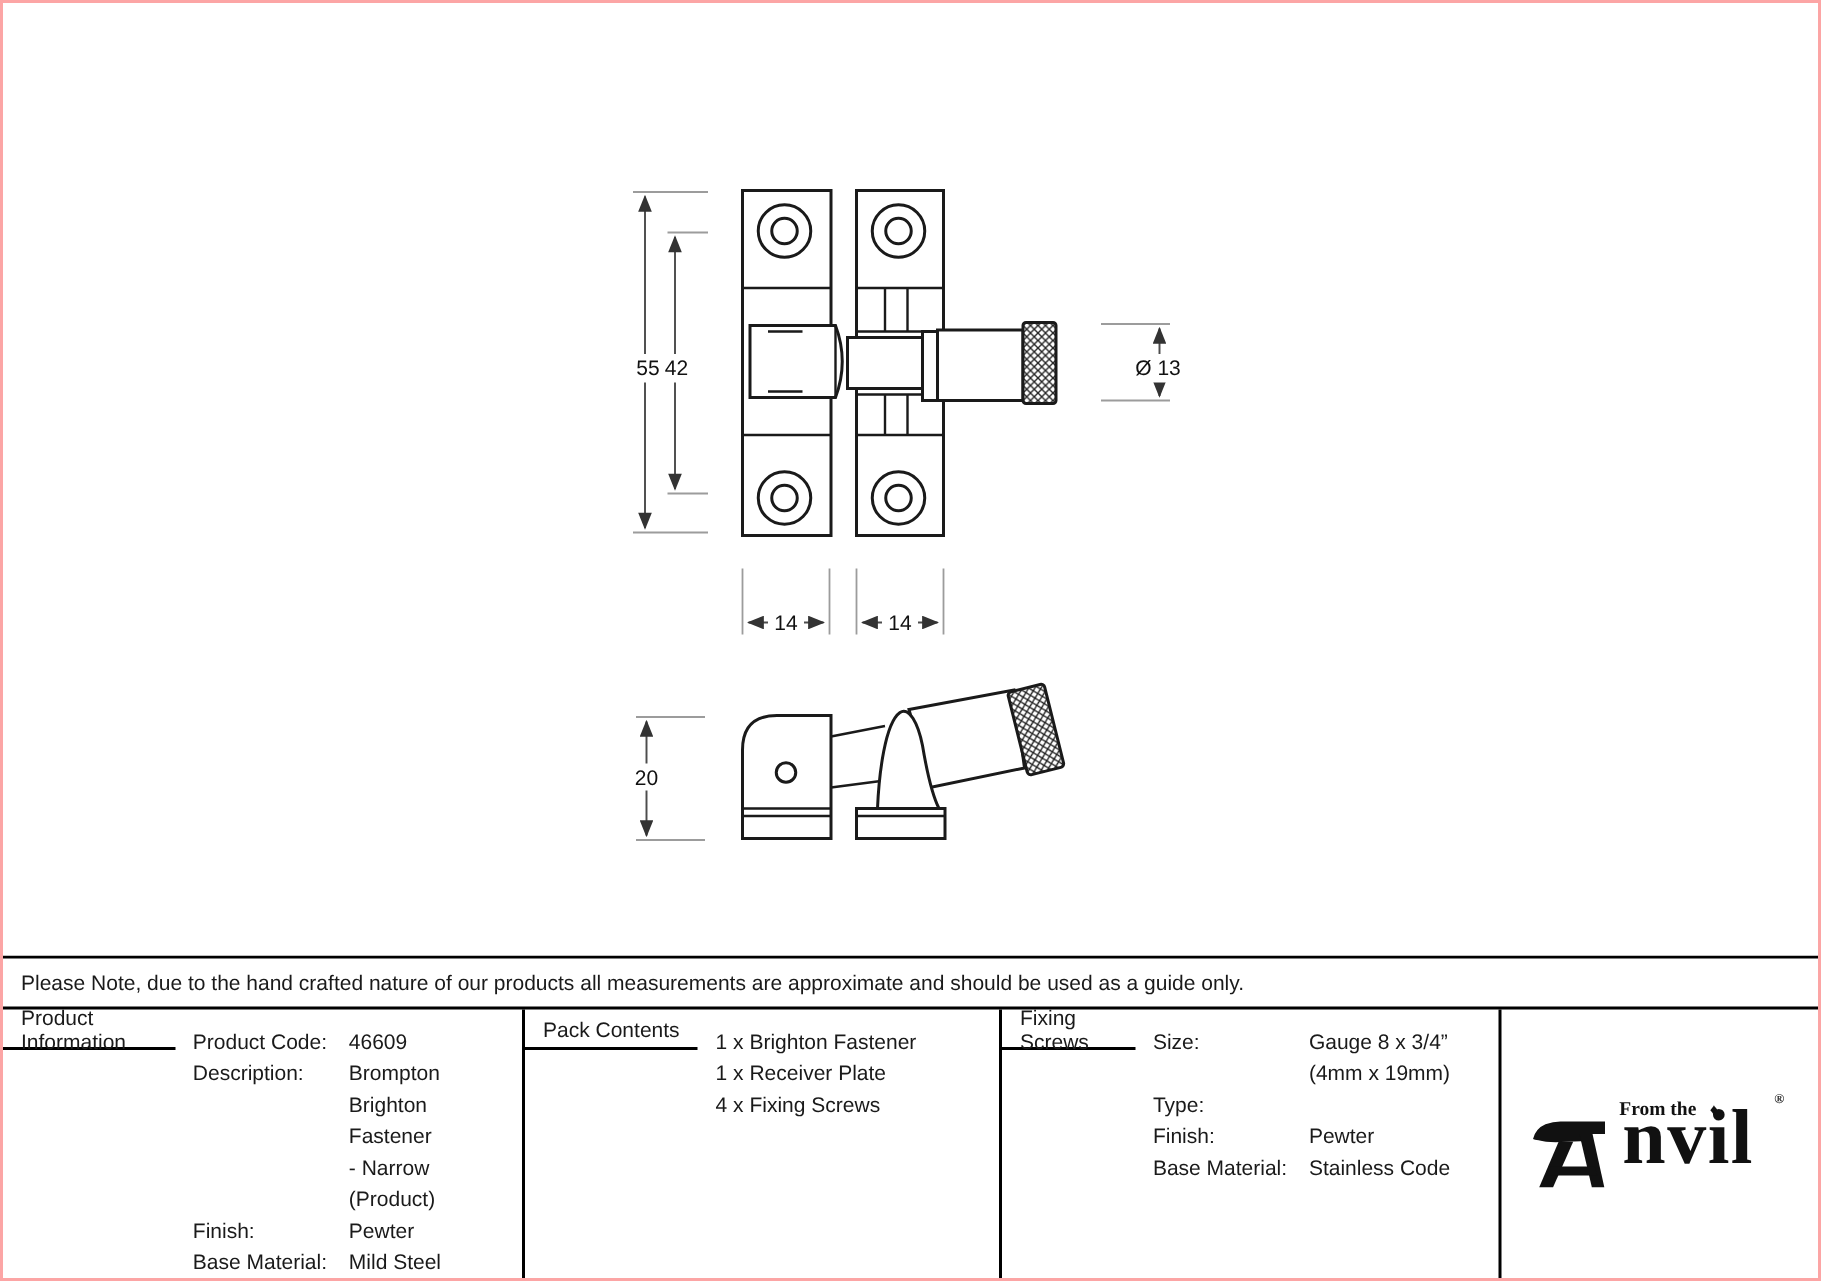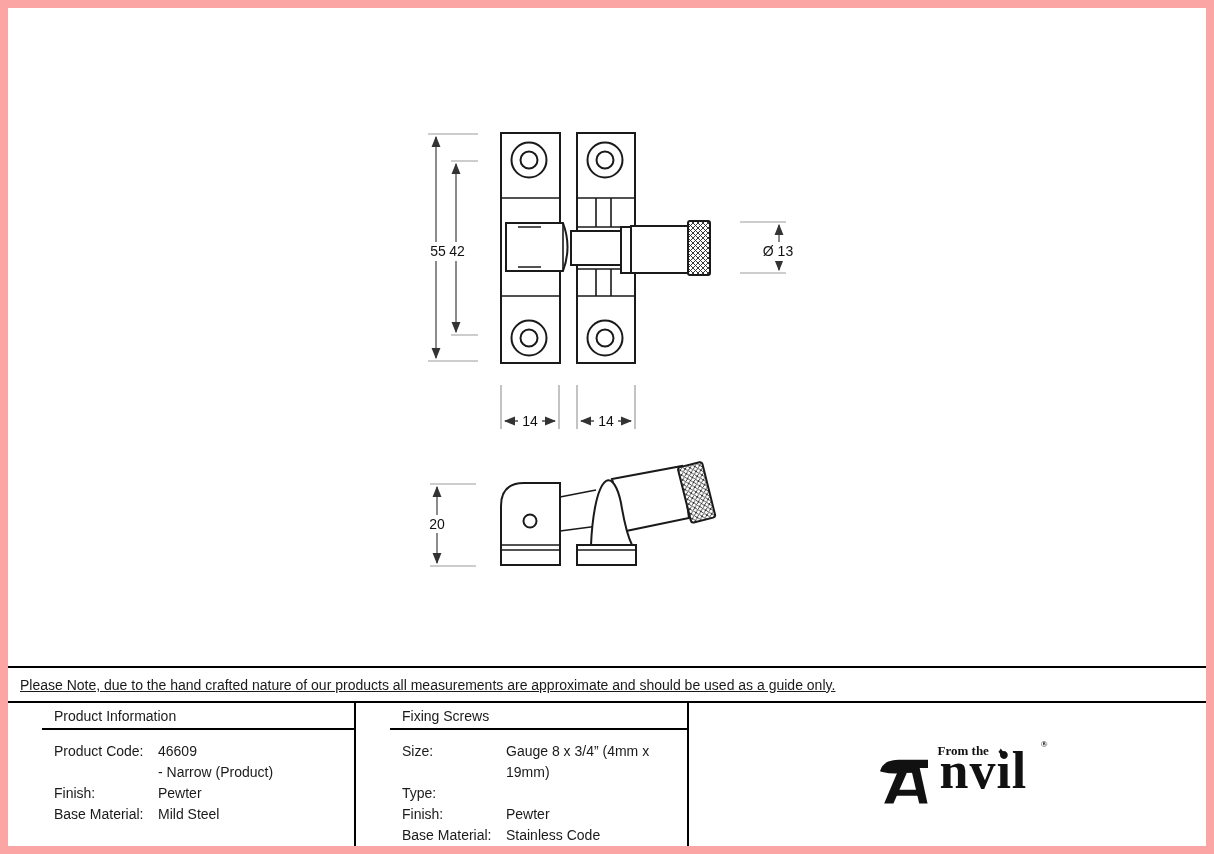--- a/index.html
+++ b/index.html
@@ -1,40 +1,39 @@
 <!DOCTYPE html>
 <html><head>
 <meta charset="utf-8">
 <style>
   * { margin:0; padding:0; box-sizing:border-box; }
   html,body { background:#ffffff; }
   body { font-family:"Liberation Sans", sans-serif; color:#1a1a1a; }
 
   .page {
     width:1214px; height:854px;
-    border:8px solid #fca5a5;
+    border:2px solid #fca5a5;
     background:#fff;
     display:flex; flex-direction:column;
     overflow:hidden;
   }
 
   .drawing-area { height:665px; position:relative; background:#fff; }
   .drawing-area svg { position:absolute; left:0; top:0; }
 
   .note-bar {
     height:37px;
     border-top:2px solid #000; border-bottom:2px solid #000;
     display:flex; align-items:center;
     padding:0 12px;
     font-size:14px;
-    text-decoration:underline;
   }
 
   .info-table { flex:1; display:flex; }
-  .col { display:flex; flex-direction:column; border-right:2px solid #000;padding-left:34px; }
+  .col { display:flex; flex-direction:row; border-right:2px solid #000; }
   .col-product { width:348px; }
   .col-pack { width:318px; }
   .col-screws { width:333px; }
   .col-logo { flex:1; border-right:none; align-items:center; justify-content:center; }
 
   .col-header {
     height:27px; border-bottom:2px solid #000;
     display:flex; align-items:center;
     padding:0 12px; font-size:14px;
   }
@@ -180,34 +179,46 @@
   <div class="info-table">
 
     <div class="col col-product">
       <div class="col-header">Product Information</div>
       <div class="col-body">
         <div class="kv">
           <span class="k">Product Code:</span>
           <span class="v">46609</span>
         </div>
         <div class="kv">
+          <span class="k">Description:</span>
+          <span class="v">Brompton Brighton Fastener</span>
+        </div>
+        <div class="kv">
           <span class="k"></span>
           <span class="v">- Narrow (Product)</span>
         </div>
         <div class="kv">
           <span class="k">Finish:</span>
           <span class="v">Pewter</span>
         </div>
         <div class="kv">
           <span class="k">Base Material:</span>
           <span class="v">Mild Steel</span>
         </div>
       </div>
     </div>
 
+    <div class="col col-pack">
+      <div class="col-header">Pack Contents</div>
+      <div class="col-body">
+        <span class="pack-item">1 x Brighton Fastener</span>
+        <span class="pack-item">1 x Receiver Plate</span>
+        <span class="pack-item">4 x Fixing Screws</span>
+      </div>
+    </div>
 
     <div class="col col-screws">
       <div class="col-header">Fixing Screws</div>
       <div class="col-body">
         <div class="kv">
           <span class="k">Size:</span>
           <span class="v">Gauge 8 x 3/4” (4mm x 19mm)</span>
         </div>
         <div class="kv">
           <span class="k">Type:</span>

